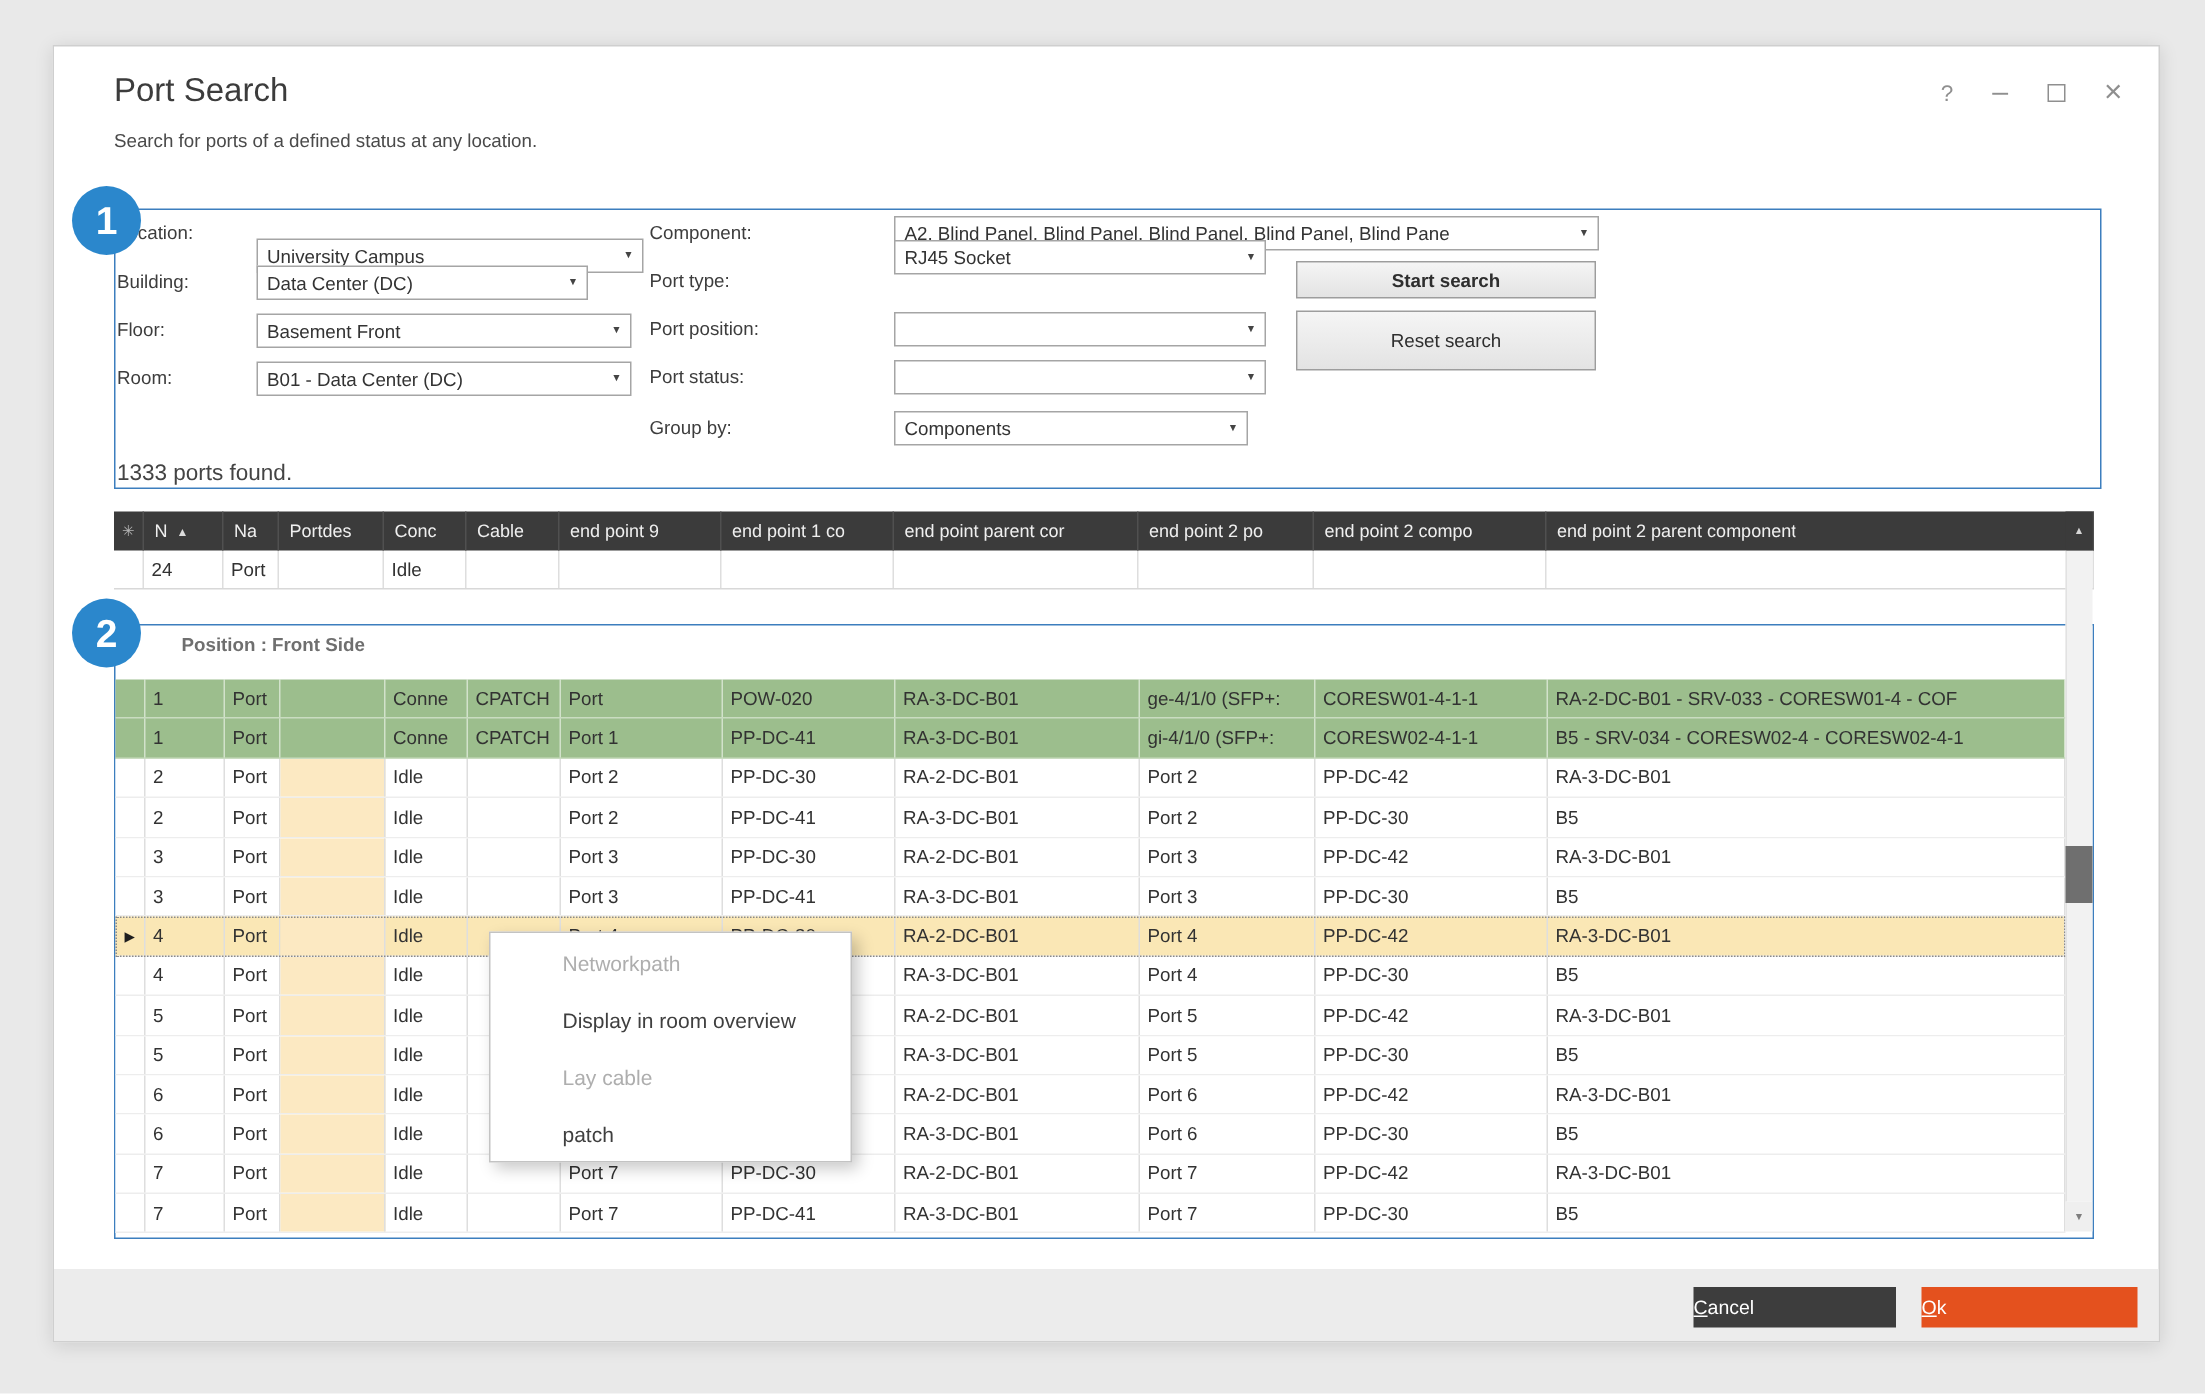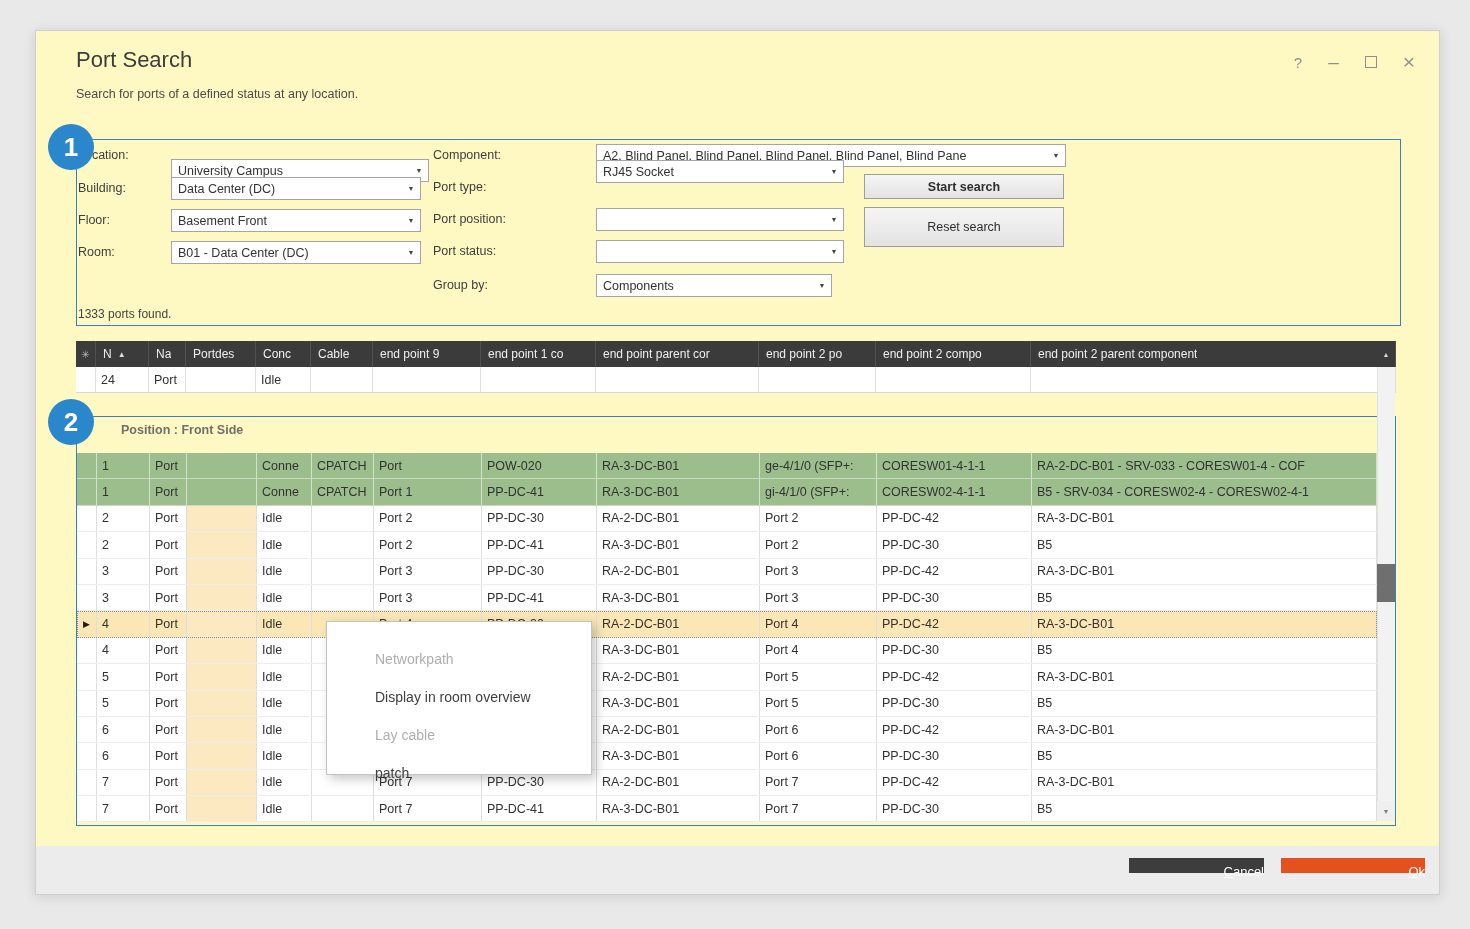--- a/index.html
+++ b/index.html
@@ -1,19 +1,19 @@
 <!DOCTYPE html>
 <html><head>
 <meta charset="utf-8">
 <style>
   *{box-sizing:border-box;margin:0;padding:0}
   html,body{width:1470px;height:929px}
   body{background:#e9e9e9;font-family:"Liberation Sans",sans-serif;position:relative;overflow:hidden}
 
-  .window{position:absolute;left:35px;top:30px;width:1405px;height:865px;background:#fef9c3;
+  .window{position:absolute;left:35px;top:30px;width:1405px;height:865px;background:#ffffff;
           border:1px solid #cfcfcf;box-shadow:0 2px 12px rgba(0,0,0,.12)}
 
   .title{position:absolute;left:40px;top:16px;font-size:22px;color:#3c3c3c}
   .subtitle{position:absolute;left:40px;top:56px;font-size:12.5px;color:#4a4a4a}
 
   .win-controls{position:absolute;right:24px;top:20px;display:flex;gap:26px;align-items:center;height:22px}
   .wc{color:#8f8f8f;display:flex;align-items:center;justify-content:center;cursor:default}
   .wc.help{font-size:15px}
   .wc.min{font-size:19px}
   .wc.max{width:12px;height:12px;border:1.5px solid #8f8f8f}
@@ -32,21 +32,21 @@
   .combo{position:absolute;height:23px;background:#fff;border:1px solid #a5a5a5;display:flex;align-items:center;cursor:default}
   .combo-value{flex:1;padding:0 6px;font-size:12.5px;color:#333;overflow:hidden;white-space:nowrap}
   .combo-arrow{width:18px;font-size:7px;color:#444;display:flex;align-items:center;justify-content:center;flex:none}
 
   .gray-btn{position:absolute;left:828px;width:200px;background:linear-gradient(#f5f5f5,#e3e3e3);
             border:1px solid #9d9d9d;font-size:12.5px;color:#2e2e2e;text-align:center;
             font-family:inherit;cursor:pointer;display:block}
   .start-btn{top:143px;height:25px;font-weight:700}
   .reset-btn{top:176px;height:40px}
 
-  .result-count{position:absolute;left:42px;top:276px;font-size:12px;color:#444}
+  .result-count{position:absolute;left:42px;top:276px;font-size:15px;color:#444}
 
   .grid{display:grid;grid-template-columns:20px 53px 37px 70px 55px 62px 108px 115px 163px 117px 155px minmax(0,1fr)}
 
   .header{position:absolute;left:40px;top:310px;width:1320px;height:26px;background:#3b3b3b;z-index:6}
   .hcell{display:flex;align-items:center;padding:0 7px;border-right:1px solid #505050;color:#efefef;
          font-size:12px;overflow:hidden;white-space:nowrap;cursor:default}
   .star-cell{padding:0 2px;justify-content:center;color:#b5b5b5;font-size:10px}
   .hlabel{overflow:hidden;white-space:nowrap}
   .sort-arrow{font-size:8px;margin-left:6px;color:#dcdcdc;flex:none}
 
@@ -58,36 +58,36 @@
   .rows{position:absolute;left:41px;top:422px;width:1300px;z-index:5}
   .grid-row{height:26.4px;background:#fff;border-bottom:1px solid #ededed;cursor:default}
   .cell{padding:0 5px;display:flex;align-items:center;font-size:12.5px;color:#323232;
         border-right:1px solid #dedede;overflow:hidden;white-space:nowrap}
   .marker{padding:0 2px;justify-content:center;font-size:9px;color:#1e1e1e}
   .cream{background:#fce9c2}
   .row-connected{background:#9cbe8d;border-bottom-color:#c9dcc0}
   .row-connected .cell{border-right-color:rgba(255,255,255,.55)}
   .row-selected{background:#fae7b5;outline:1px dotted #8a8a8a;outline-offset:-1px}
 
-  .context-menu{position:absolute;left:290px;top:590px;width:266px;height:154px;background:#fff;
-                border:1px solid #c3c3c3;box-shadow:4px 4px 10px rgba(0,0,0,.22);z-index:40;padding-top:18px}
+  .context-menu{position:absolute;left:290px;top:590px;width:242px;height:154px;background:#fff;
+                border:1px solid #c3c3c3;box-shadow:4px 4px 10px rgba(0,0,0,.22);z-index:40;padding-top:1px}
   .menu-item{height:38px;display:flex;align-items:center;padding-left:48px;font-size:14px;color:#3f3f3f;cursor:pointer}
   .menu-item.disabled{color:#aeaeae;cursor:default}
 
   .scroll-up{position:absolute;left:1341px;top:310px;width:18px;height:26px;background:#3b3b3b;
              display:flex;align-items:center;justify-content:center;font-size:7px;color:#d5d5d5;z-index:21}
   .scroll-track{position:absolute;left:1341px;top:336px;width:18px;height:434px;background:#f2f2f2;
                 border-left:1px solid #e2e2e2;z-index:20}
   .scroll-thumb{position:absolute;left:1341px;top:533px;width:18px;height:38px;background:#6f6f6f;z-index:22}
   .scroll-down{position:absolute;left:1341px;top:770px;width:18px;height:20px;background:#efefef;
                display:flex;align-items:center;justify-content:center;font-size:7px;color:#7e7e7e;z-index:22}
 
   .footer{position:absolute;left:0;top:815px;width:100%;height:48px;background:#ececec;z-index:10}
-  .btn{position:absolute;top:12px;height:15px;border:none;font-size:13px;font-family:inherit;
-       display:block;text-align:right;line-height:27px;cursor:pointer}
+  .btn{position:absolute;top:12px;height:27px;border:none;font-size:13px;font-family:inherit;
+       display:block;text-align:left;line-height:27px;cursor:pointer}
   .btn::first-letter{text-decoration:underline}
   .btn.cancel{left:1093px;width:135px;background:#3d3d3d;color:#fff}
   .btn.ok{left:1245px;width:144px;background:#e4511e;color:#fff}
 </style>
 </head>
 <body>
 
 <div class="window">
 
   <div class="title">Port Search</div>
@@ -102,21 +102,21 @@
 
   <div class="box box1"></div>
 
   <label class="flabel" style="left:42px;top:117px">Location:</label>
   <div class="combo" style="left:135px;top:128px;width:258px">
     <span class="combo-value">University Campus</span>
     <span class="combo-arrow">▼</span>
   </div>
 
   <label class="flabel" style="left:42px;top:150px">Building:</label>
-  <div class="combo" style="left:135px;top:146px;width:250px">
+  <div class="combo" style="left:135px;top:146px;width:221px">
     <span class="combo-value">Data Center (DC)</span>
     <span class="combo-arrow">▼</span>
   </div>
 
   <label class="flabel" style="left:42px;top:182px">Floor:</label>
   <div class="combo" style="left:135px;top:178px;width:250px">
     <span class="combo-value">Basement Front</span>
     <span class="combo-arrow">▼</span>
   </div>
 

